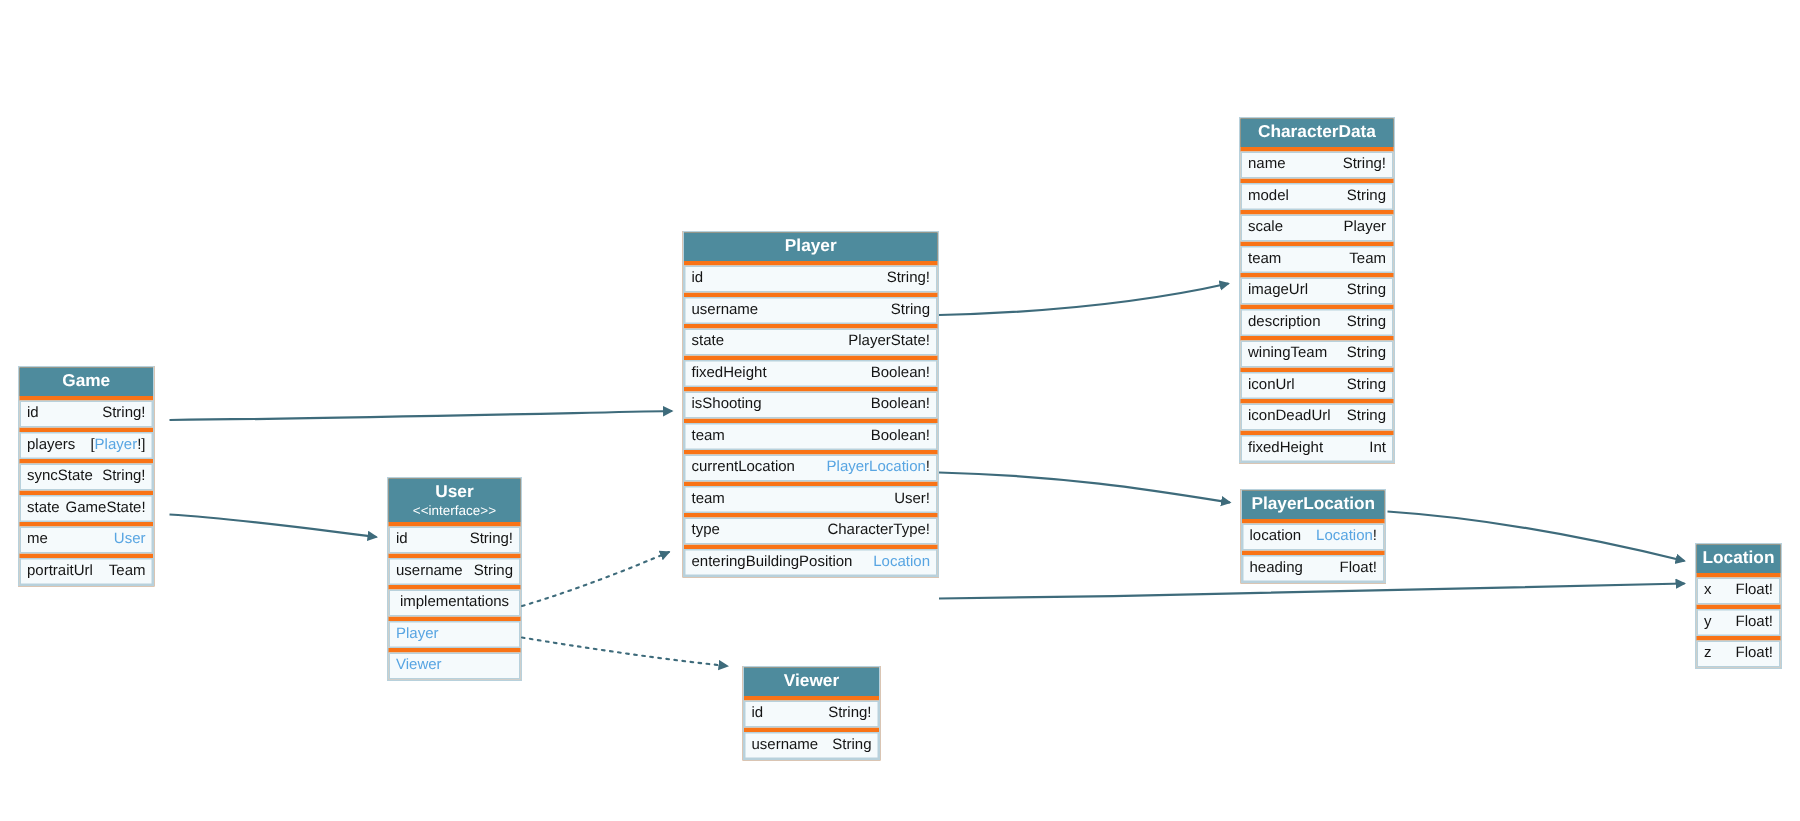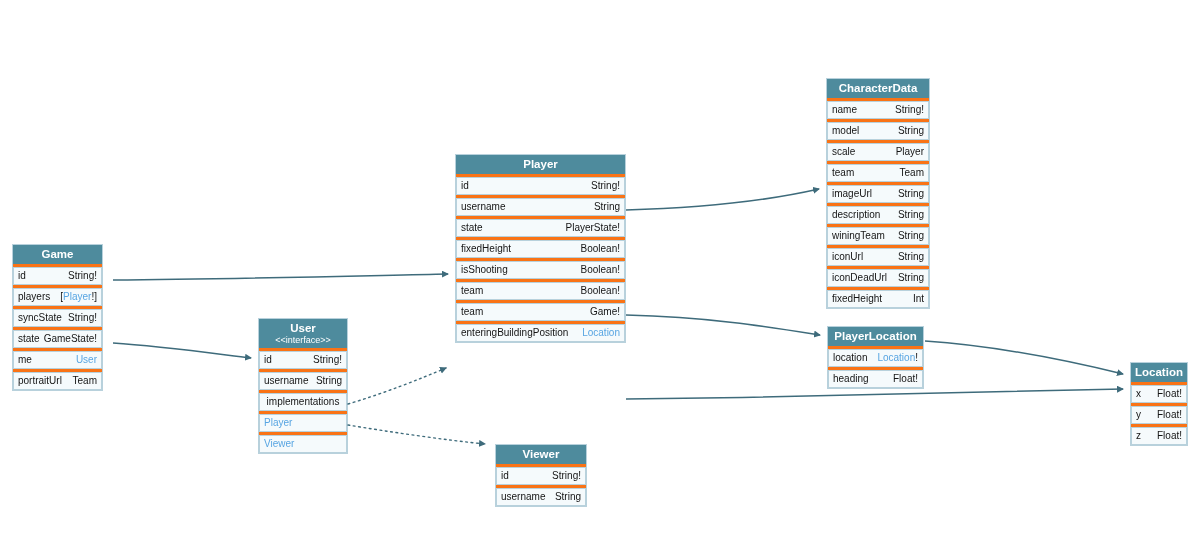--- a/index.html
+++ b/index.html
@@ -141,22 +141,30 @@
         </div>
         <div class="row">
           <span class="fname">isShooting</span>
           <span class="ftype">Boolean!</span>
         </div>
         <div class="row">
           <span class="fname">team</span>
           <span class="ftype">Boolean!</span>
         </div>
         <div class="row">
+          <span class="fname">currentLocation</span>
+          <span class="ftype"><span class="link">PlayerLocation</span>!</span>
+        </div>
+        <div class="row">
           <span class="fname">team</span>
-          <span class="ftype">Game!</span>
+          <span class="ftype">User!</span>
+        </div>
+        <div class="row">
+          <span class="fname">type</span>
+          <span class="ftype">CharacterType!</span>
         </div>
         <div class="row">
           <span class="fname">enteringBuildingPosition</span>
           <span class="ftype"><span class="link">Location</span></span>
         </div>
       </div>
   </div>
 
   <div class="table" style="left:495px;top:428px;width:92px">
     <div class="thead">

